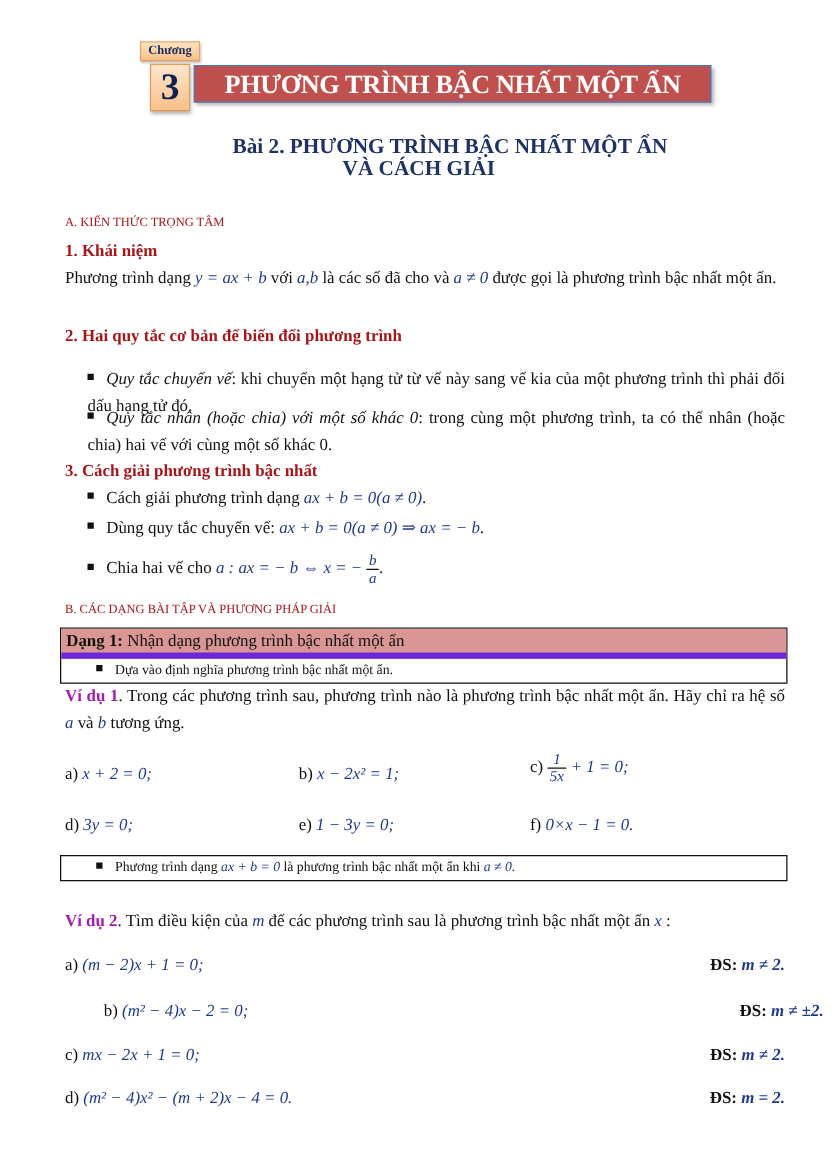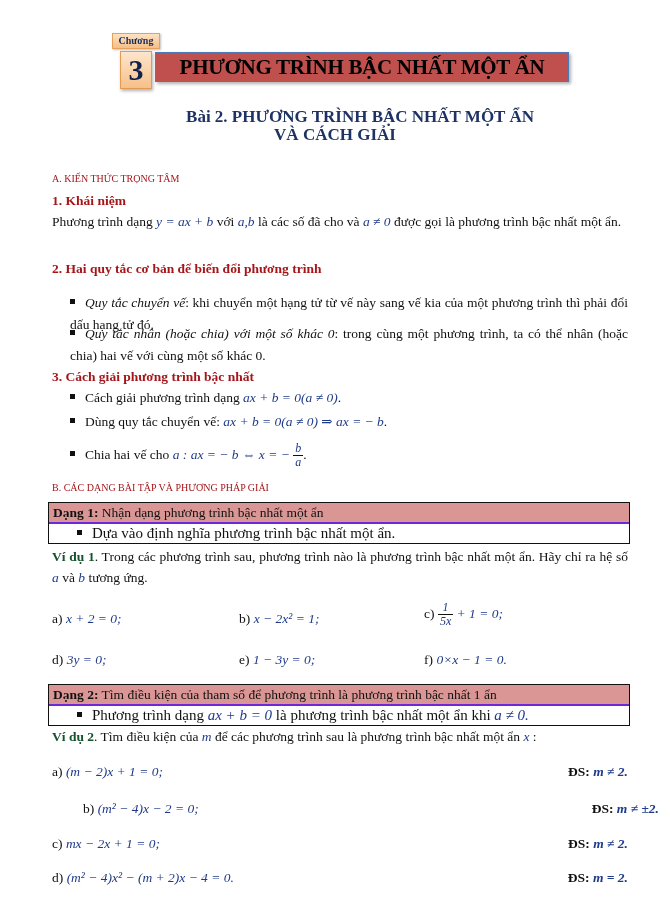--- a/index.html
+++ b/index.html
@@ -8,35 +8,35 @@
   .abs { position:absolute; }
   
   .ch-label { left:112px; top:33px; width:46px; height:14px; background:linear-gradient(#fde3c4,#f6bf86);
     border:1px solid #e7a15c; font-size:10px; font-weight:bold; color:#1a2a5a; text-align:center; line-height:14px;
     box-shadow:1px 1px 2px rgba(0,0,0,.25); }
   .ch-num { left:120px; top:51px; width:30px; height:36px; background:linear-gradient(#fde6cc,#f7c089);
     border:1px solid #e39a55; font-size:30px; font-weight:bold; color:#10204f; text-align:center; line-height:36px;
     box-shadow:1px 2px 3px rgba(0,0,0,.3); }
   .ch-bar { left:155px; top:52px; width:412px; height:28px; background:#c0504d;
     border:1px solid #4a78b8; box-shadow:2px 2px 3px rgba(0,0,0,.3);
-    font-size:21px; font-weight:bold; color:#000000; line-height:28px; text-align:center; letter-spacing:-0.3px; }
+    font-size:21px; font-weight:bold; color:#ffffff; line-height:28px; text-align:center; letter-spacing:-0.3px; }
   .lesson { left:0; width:670px; text-align:center; font-weight:bold; color:#1f3264; font-size:17px; }
   .sec-h { left:52px; font-weight:normal; color:#a5161a; font-size:10px; }
   .sub-h { left:52px; font-weight:bold; color:#a5161a; font-size:13.5px; }
   .para { left:52px; width:576px; font-size:13.5px; line-height:26px; text-align:justify; }
   .bullet { font-size:13.5px; line-height:22px; }
   .sq { display:inline-block; width:5px; height:5px; background:#111; vertical-align:middle; margin-right:10px; position:relative; top:-2px; }
   .m { font-style:italic; color:#1f3a8a; }
   .frac { display:inline-block; vertical-align:middle; text-align:center; font-size:12px; line-height:13px; }
   .frac .num { display:block; border-bottom:1px solid #111; padding:0 2px; }
   .frac .den { display:block; padding:0 2px; }
   .box { left:48px; width:580px; border:1px solid #111; }
-  .box-head { background:#d99694; border-bottom:2px solid #6d28d9; height:19px; line-height:19px; padding-left:4px; font-size:13.5px; }
-  .box-body { height:19px; line-height:19px; padding-left:28px; font-size:15px; }
-  .ex-label { color:#14532d; font-weight:bold; }
+  .box-head { background:#d99694; border-bottom:5px solid #6d28d9; height:19px; line-height:19px; padding-left:4px; font-size:13.5px; }
+  .box-body { height:19px; line-height:19px; padding-left:28px; font-size:11px; }
+  .ex-label { color:#a21caf; font-weight:bold; }
   .row { left:52px; width:576px; font-size:13.5px; height:20px; line-height:20px; }
   .ans { position:absolute; right:0; top:0;font-weight:bold; }
   .col { position:absolute; top:0; }
 </style>
 </head>
 <body>
 
 <div class="abs ch-label">Chương</div>
 <div class="abs ch-num">3</div>
 <div class="abs ch-bar">PHƯƠNG TRÌNH BẬC NHẤT MỘT ẨN</div>
@@ -88,21 +88,20 @@
   <span class="col" style="left:187px;"><span>b)</span> <span class="m">x − 2x² = 1;</span></span>
   <span class="col" style="left:372px; top:-8px;"><span>c)</span> <span class="frac m"><span class="num">1</span><span class="den">5x</span></span> <span class="m">+ 1 = 0;</span></span>
 </div>
 <div class="abs row" style="top:650px;">
   <span class="col" style="left:0;"><span>d)</span> <span class="m">3y = 0;</span></span>
   <span class="col" style="left:187px;"><span>e)</span> <span class="m">1 − 3y = 0;</span></span>
   <span class="col" style="left:372px;"><span>f)</span> <span class="m">0×x − 1 = 0.</span></span>
 </div>
 
 <div class="abs box" style="top:684px;">
-  <div class="box-head"><b>Dạng 2:</b><span> Tìm điều kiện của tham số để phương trình là phương trình bậc nhất 1 ẩn</span></div>
   <div class="box-body"><span class="sq"></span><span>Phương trình dạng </span><span class="m">ax + b = 0</span><span> là phương trình bậc nhất một ẩn khi </span><span class="m">a ≠ 0.</span></div>
 </div>
 
 <div class="abs para" style="top:727px; line-height:20px;">
   <span class="ex-label">Ví dụ 2</span><span>. Tìm điều kiện của </span><span class="m">m</span><span> để các phương trình sau là phương trình bậc nhất một ẩn </span><span class="m">x</span><span> :</span>
 </div>
 
 <div class="abs row" style="top:762px;">
   <span>a)</span> <span class="m">(m − 2)x + 1 = 0;</span>
   <span class="ans"><b>ĐS:</b> <span class="m">m ≠ 2.</span></span>

